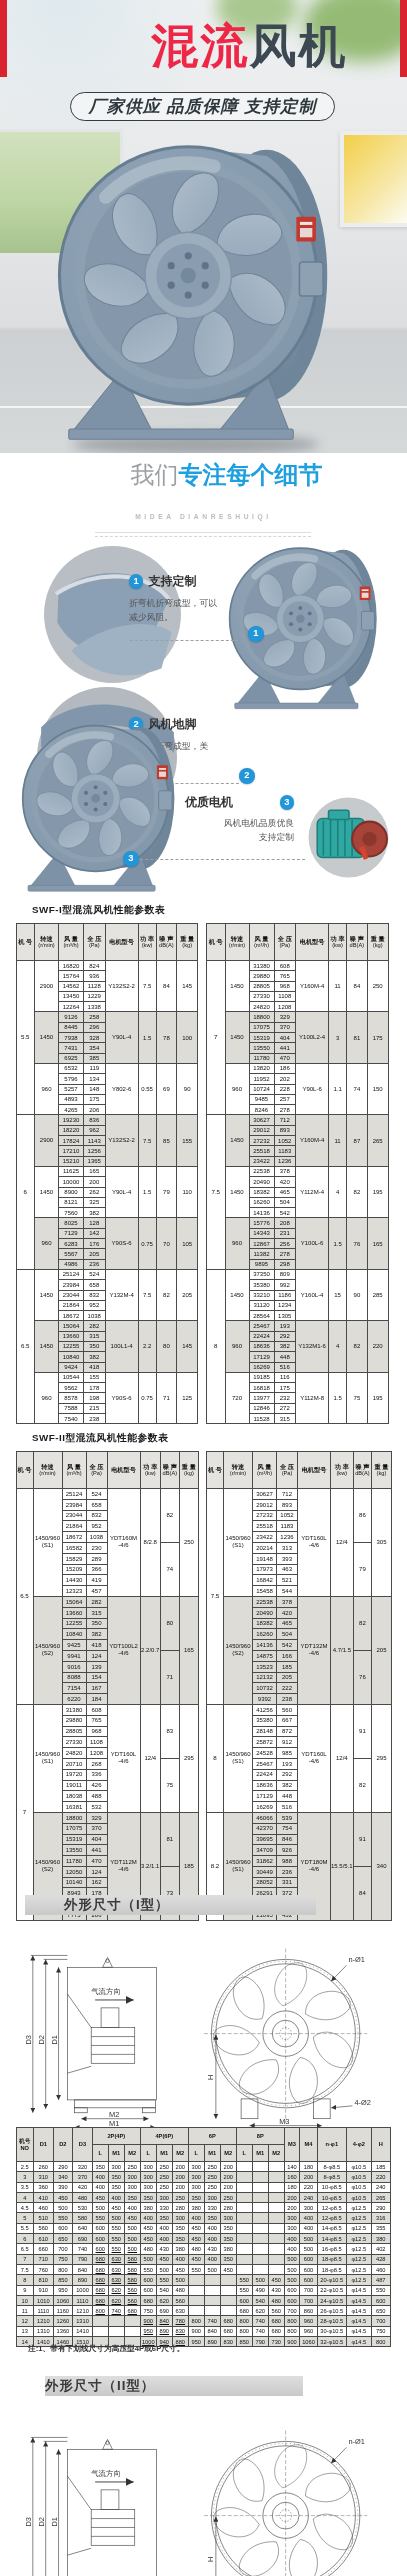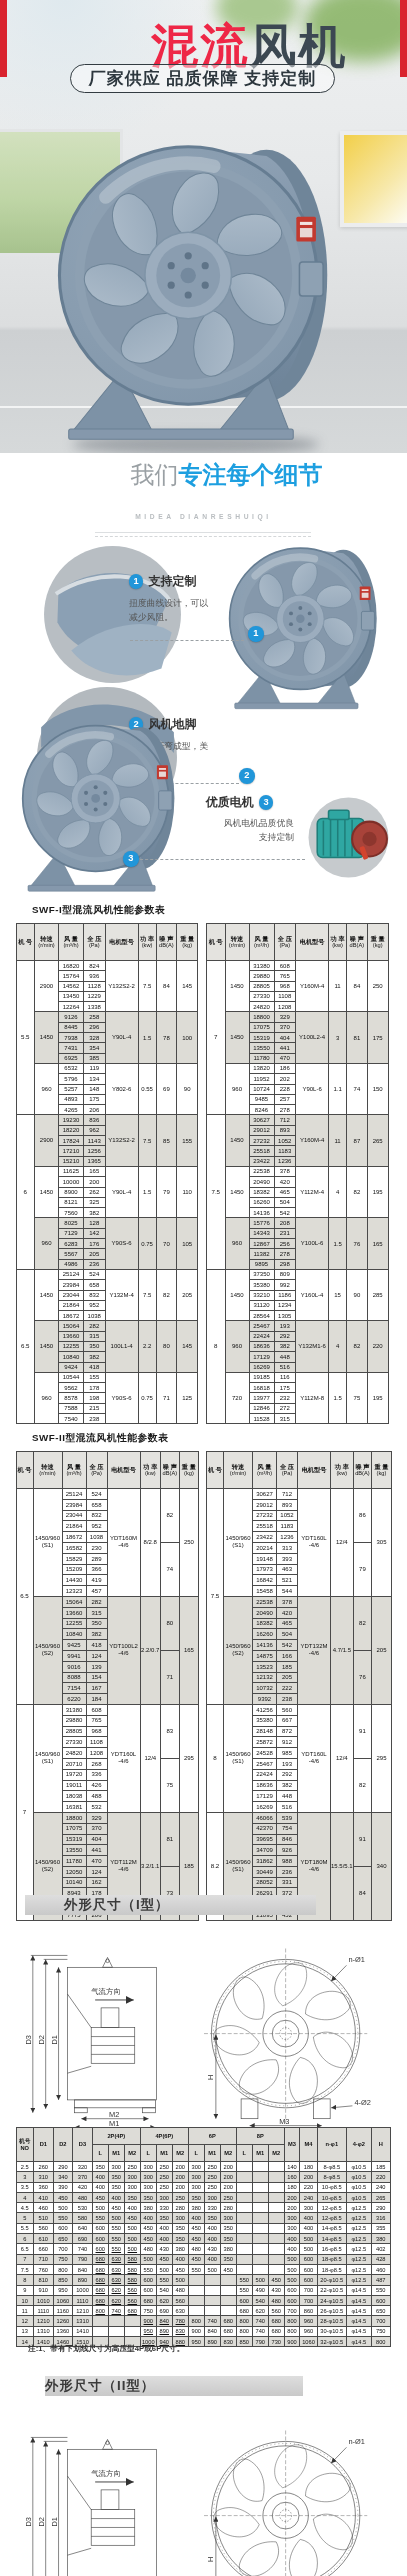--- a/index.html
+++ b/index.html
@@ -12,39 +12,39 @@
   .sky{left:0;top:0;width:216px;height:155px;background:radial-gradient(ellipse at 30% 0%,#dfe9ee 0%,rgba(223,233,238,0) 70%);}
   .window{left:0;top:129px;width:120px;height:121px;background:linear-gradient(180deg,#cfe0b7 0%,#b9d39b 55%,#9dbd7f 100%);border:3.1px solid #e3e5e6;border-left:none;filter:blur(0.5px);opacity:.85;}
   .trees1{left:304px;top:-15.5px;width:118px;height:77px;background:#7fae57;border-radius:50%;filter:blur(9.3px);opacity:.8;}
   .trees2{left:216px;top:-20.6px;width:82px;height:57px;background:#8db868;border-radius:50%;filter:blur(8.2px);opacity:.7;}
   .frame{left:340px;top:131px;width:67px;height:88px;background:linear-gradient(135deg,#f2cf49 0%,#f7e8a9 60%,#fdfdf6 100%);border:4.1px solid #ecedee;box-shadow:0 1.5px 4.1px rgba(0,0,0,.15);}
   .floorline{left:0;top:406px;width:407px;height:2.1px;background:#f3f4f4;}
   .redstrip{top:0;width:6.7px;height:77px;background:#d9232e;}
   .hero-title{left:0;top:21.6px;width:407px;text-align:center;font-size:47px;font-weight:bold;letter-spacing:2.1px;line-height:1;padding-left:46px;}
   .hero-title .red{color:#ee2746;}
   .hero-title .dark{color:#3c4852;}
-  .capsule{left:70px;top:64px;width:263px;height:27px;border:1.5px solid #333c42;border-radius:15.5px;background:rgba(255,255,255,.45);
-    font-size:17px;color:#2d373e;font-weight:600;text-align:center;line-height:27px;letter-spacing:1px;}
+  .capsule{left:70px;top:92px;width:263px;height:27px;border:1.5px solid #333c42;border-radius:15.5px;background:rgba(255,255,255,.45);
+    font-size:17px;color:#2d373e;font-weight:600;text-align:center;line-height:27px;letter-spacing:1px;font-style:italic;}
   .fan-shadow{left:72px;top:434px;width:247px;height:20.6px;background:rgba(60,70,80,.35);border-radius:50%;filter:blur(5.2px);}
 
   
   .intro-h{left:0;top:462px;width:407px;text-align:center;font-size:24px;line-height:1.1;}
   .intro-h .lt{color:#9aa0a4;font-weight:300;margin-left:46px;}
   .intro-h .bd{color:#1d9fe0;font-weight:bold;}
   .intro-sub{left:0;top:513px;width:407px;text-align:center;font-size:6.7px;letter-spacing:3.6px;color:#b9bdc0;font-weight:bold;}
   .intro-line1{left:95px;top:532px;width:216px;border-top:0.5px solid #dcdfe1;}
   .intro-line2{left:95px;top:536px;width:216px;border-top:0.5px dashed #d4d7d9;}
 
   
   .marker{width:15.5px;height:15.5px;border-radius:50%;background:#2196d9;color:#fff;font-size:9.3px;font-weight:bold;text-align:center;line-height:15.5px;box-shadow:0 0.5px 1.5px rgba(0,0,0,.3);}
   .callout-title{font-size:12px;font-weight:bold;color:#333;display:flex;align-items:center;gap:5.2px;}
   .callout-desc{font-size:8.8px;color:#555;line-height:1.55;white-space:pre-line;}
   .dash{border-top:0.5px dashed #9aa0a4;height:0;}
   .c3wrap{text-align:right;}
-  .c3wrap .callout-title{justify-content:center;}
+  .c3wrap .callout-title{justify-content:space-between;}
 
   
   .tbl-title{font-size:9.8px;font-weight:bold;color:#1a1a1a;letter-spacing:0.5px;}
   .gray-banner{height:19.6px;background:linear-gradient(180deg,#dedede,#c9c9c9);color:#3a3a3a;font-size:13.4px;font-weight:bold;line-height:19.6px;letter-spacing:1px;}
 
   
   table.perf{border-collapse:collapse;table-layout:fixed;border:1px solid #4a4a4a;background:#fff;}
   table.perf th,table.perf td{border:0.5px solid #4a4a4a;text-align:center;padding:0;font-size:6px;color:#111;overflow:hidden;}
   table.perf th{height:36px;background:#e4e3df;font-weight:bold;font-size:6.2px;line-height:1.25;}
   table.perf td{height:9.3px;line-height:1.05;}
@@ -167,21 +167,21 @@
   </svg>
   <svg class="abs" style="left:221px;top:539px;" width="170" height="181" viewBox="0 0 330 352">
       <use href="#fan-photo"></use>
     </svg>
 
   <div class="abs" style="left:129px;top:573px;">
     <div class="callout-title">
         <span class="marker" style="width:14.4px;height:14.4px;line-height:14.4px;">1</span>
         <span>支持定制</span>
       </div>
-    <div class="callout-desc" style="margin-top:7.2px;width:98px;">扭度曲线设计，可以
+    <div class="callout-desc" style="margin-top:7.2px;width:98px;">折弯机折弯成型，可以
 减少风阻。</div>
   </div>
   <div class="abs dash" style="left:130px;top:640px;width:114px;"></div>
   <div class="abs marker" style="left:248px;top:626px;">1</div>
 
   <div class="abs" style="left:129px;top:716px;">
     <div class="callout-title">
         <span class="marker" style="width:14.4px;height:14.4px;line-height:14.4px;">2</span>
         <span>风机地脚</span>
       </div>

